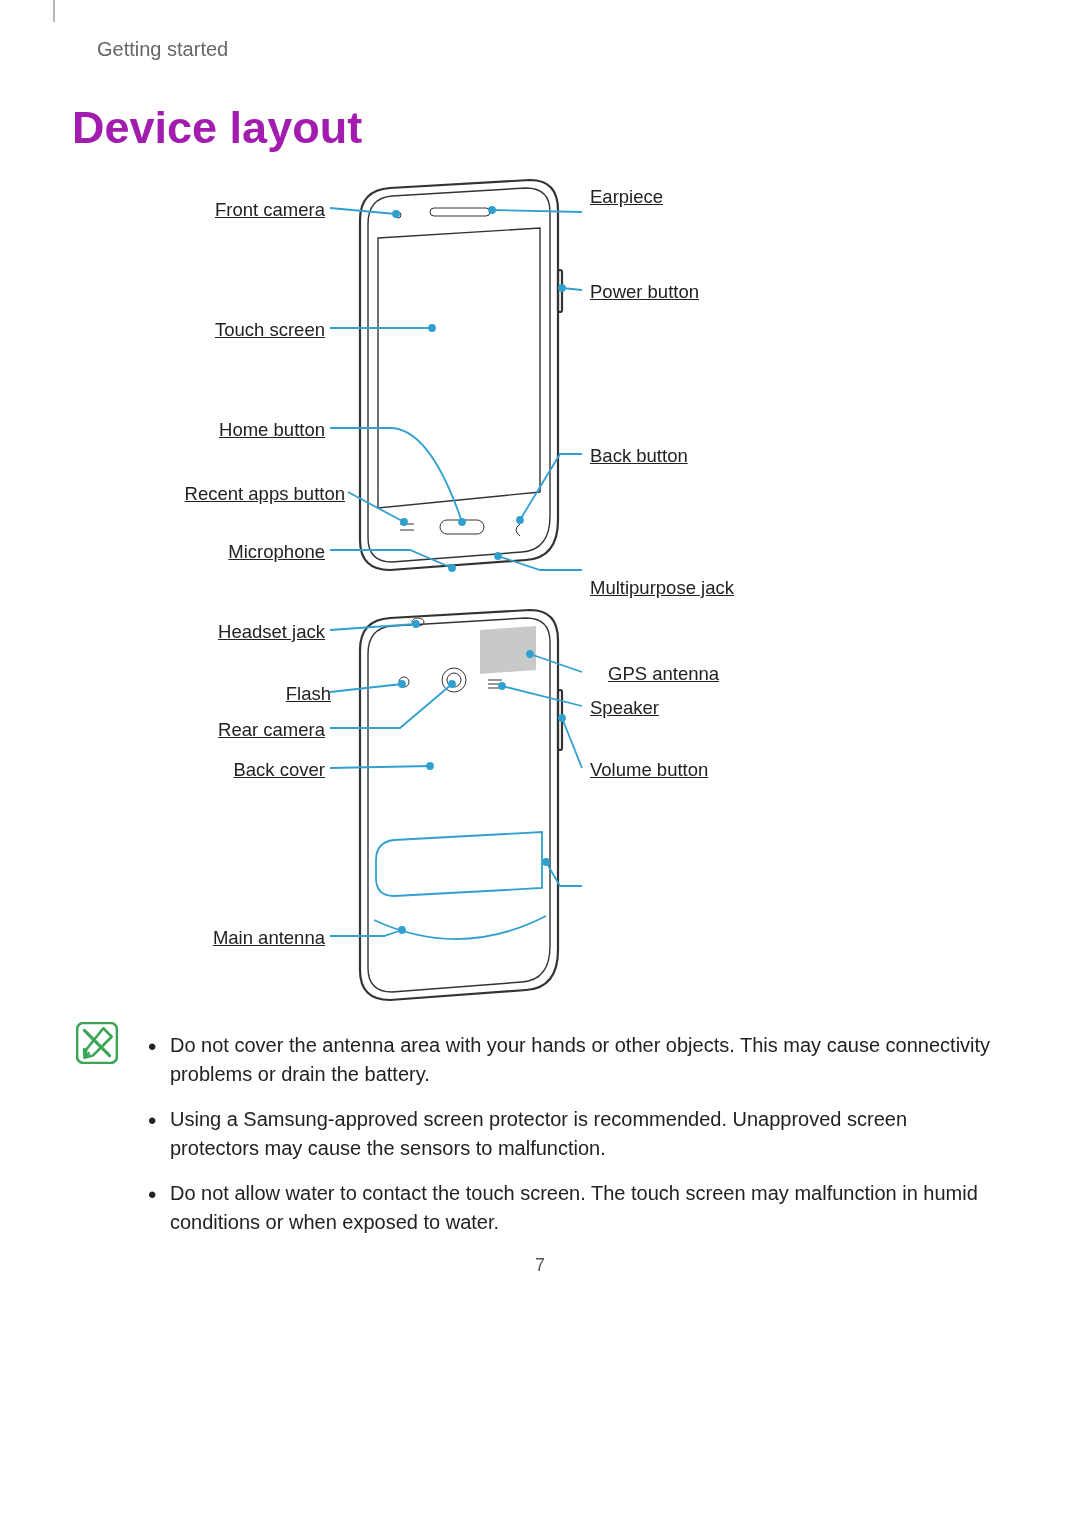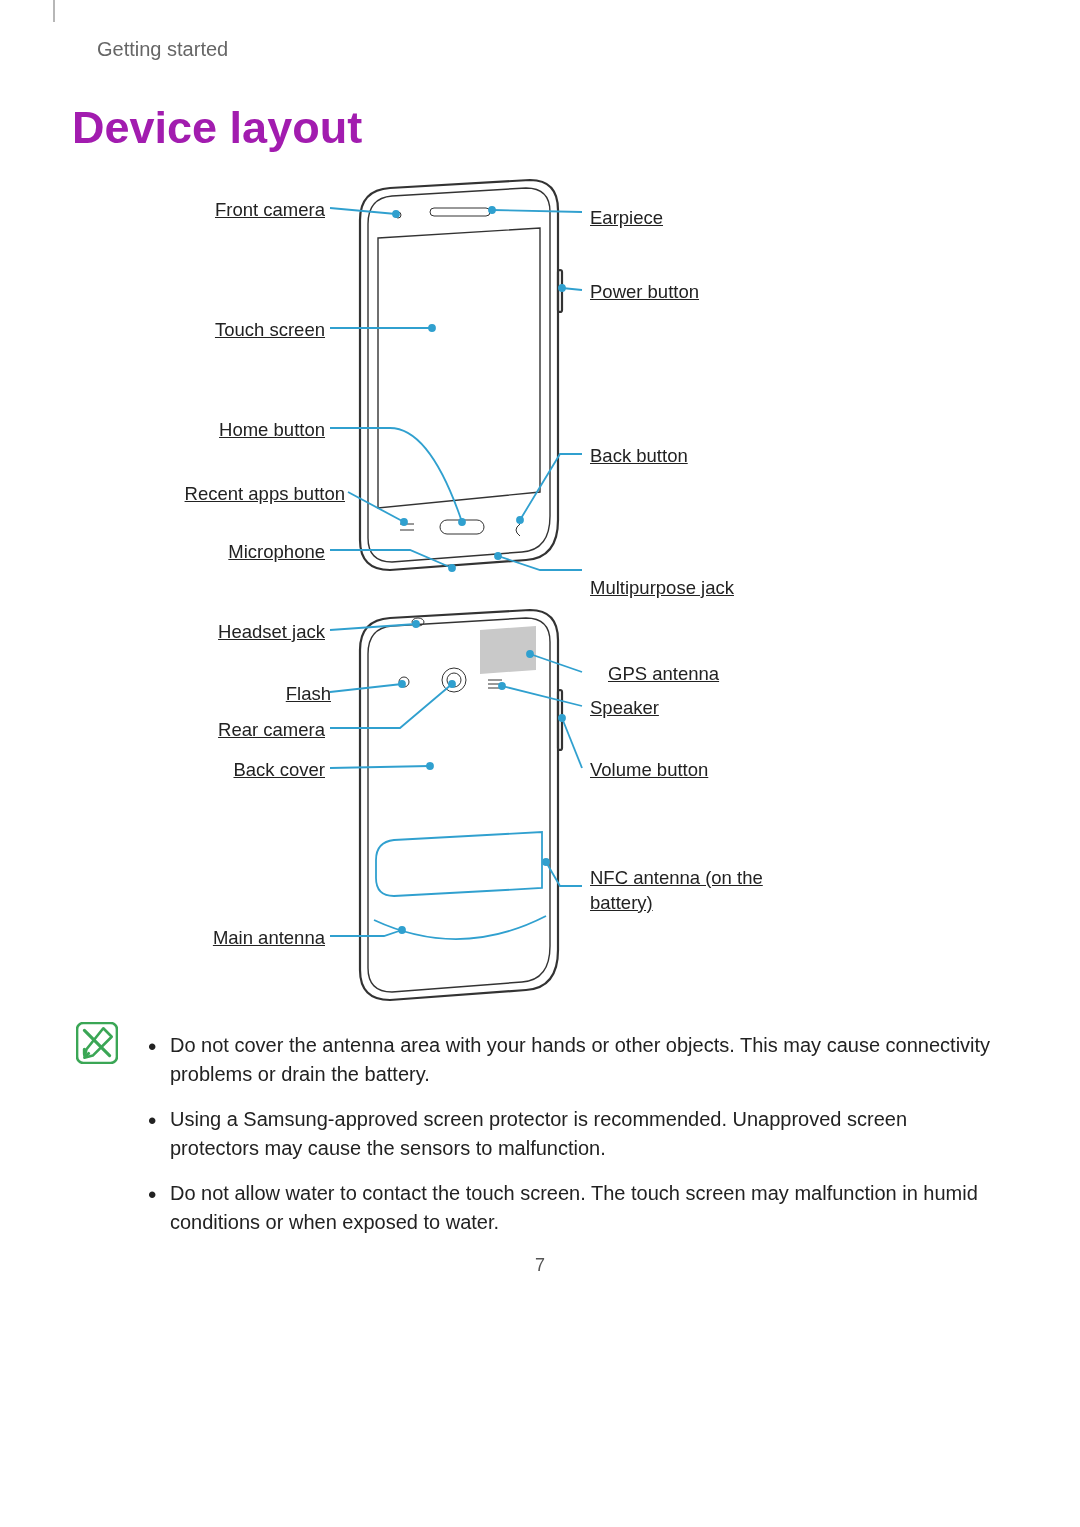--- a/index.html
+++ b/index.html
@@ -118,36 +118,35 @@
       </g>
     </svg>
 
     
     <div class="label left" style="left:130px;top:28px;width:195px">Front camera</div>
     <div class="label left" style="left:130px;top:148px;width:195px">Touch screen</div>
     <div class="label left" style="left:130px;top:248px;width:195px">Home button</div>
     <div class="label left" style="left:130px;top:312px;width:215px">Recent apps button</div>
     <div class="label left" style="left:130px;top:370px;width:195px">Microphone</div>
     
-    <div class="label" style="left:590px;top:36px">Earpiece</div>
+    <div class="label" style="left:590px;top:15px">Earpiece</div>
     <div class="label" style="left:590px;top:110px">Power button</div>
     <div class="label" style="left:590px;top:274px">Back button</div>
     <div class="label" style="left:590px;top:406px">Multipurpose jack</div>
 
     
     <div class="label left" style="left:130px;top:450px;width:195px">Headset jack</div>
     <div class="label left" style="left:136px;top:512px;width:195px">Flash</div>
     <div class="label left" style="left:130px;top:548px;width:195px">Rear camera</div>
     <div class="label left" style="left:130px;top:588px;width:195px">Back cover</div>
     <div class="label left" style="left:130px;top:756px;width:195px">Main antenna</div>
     
     <div class="label" style="left:608px;top:492px">GPS antenna</div>
     <div class="label" style="left:590px;top:526px">Speaker</div>
     <div class="label" style="left:590px;top:588px">Volume button</div>
-    <div class="label" style="left:590px;top:696px;width:210px">NFC antenna (on the battery)</div>
   </div>
 
   <svg class="note-icon" viewBox="0 0 40 40">
     <rect x="1" y="1" width="38" height="38" rx="6" fill="none" stroke="#3aa655" stroke-width="2.5"></rect>
     <path d="M8 8 L32 32 M12 30 Q8 34 8 30 L8 26" fill="none" stroke="#3aa655" stroke-width="3" stroke-linecap="round"></path>
     <path d="M26 6 L34 14 L16 32 L8 34 L10 26 Z" fill="none" stroke="#3aa655" stroke-width="2.5" stroke-linejoin="round"></path>
   </svg>
 
   <div class="notes">
     <ul>

